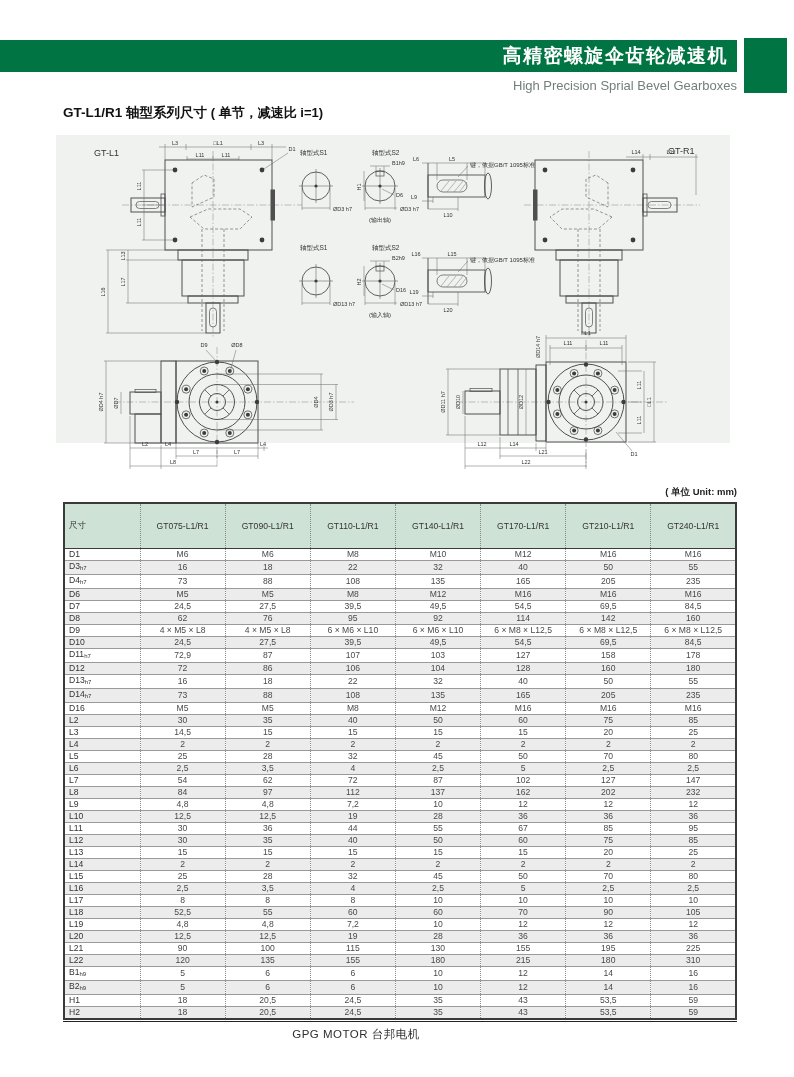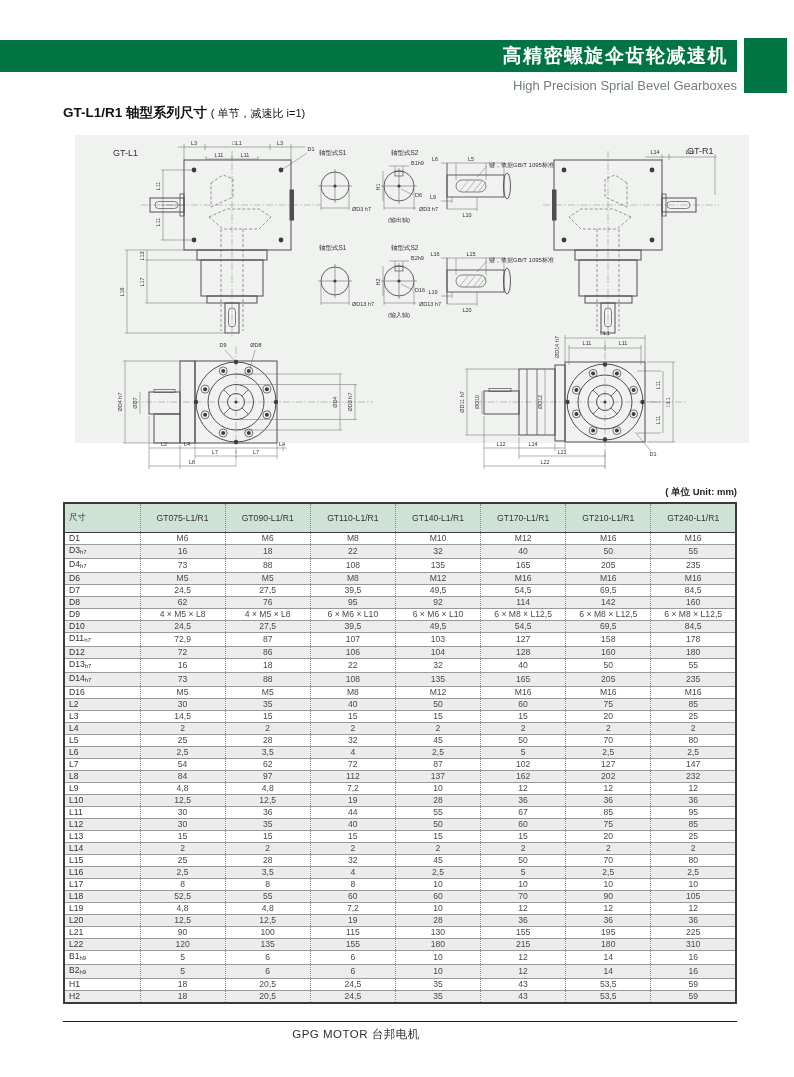--- a/index.html
+++ b/index.html
@@ -8,32 +8,32 @@
   .header-bar{position:absolute;left:0;top:40px;width:737px;height:32px;
     background:var(--green,#007442);display:flex;align-items:center;
     justify-content:flex-end;padding-right:9px}
   .header-bar .cn{color:#fff;font-size:19px;font-weight:bold;letter-spacing:1.5px}
   .accent-square{position:absolute;left:744px;top:38px;width:43px;height:55px;
     background:var(--green,#007442)}
   .subtitle{position:absolute;left:0;top:78px;width:737px;text-align:right;
     color:var(--gray,#737f7b);font-size:13px;font-weight:normal}
   .section-title{position:absolute;left:63px;top:104px;font-size:13.5px;
     font-weight:bold;color:#111}
-  .section-title .note{font-size:11px;font-weight:normal}
-  .panel{position:absolute;left:75px;top:135px;width:674px;height:308px;
+  .section-title .note{font-size:13px;font-weight:bold}
+  .panel{position:absolute;left:56px;top:135px;width:674px;height:308px;
     background:var(--panel,#f0f2f0)}
   .panel svg{display:block}
   svg text{font-family:"Liberation Sans",sans-serif;fill:#333}
   .unit-note{position:absolute;left:0;top:486px;width:737px;text-align:right;
     font-size:9.5px;font-weight:bold;color:#222}
   .tblwrap{position:absolute;left:63px;top:502px;width:674px}
   table{border-collapse:collapse;width:674px;table-layout:fixed;
     border:2px solid #3a3a3a}
   th{background:var(--thbg,#cfe2d6);font-weight:normal;font-size:8.6px;color:#333;
-    height:14px;border-bottom:1.5px solid #3a3a3a;padding:8px 2px}
+    height:14px;border-bottom:1.5px solid #3a3a3a;padding:16px 2px}
   td{font-size:8.6px;color:#4a4a4a;text-align:center;height:11.8px;
     line-height:11px;border-top:1px solid #9a9a9a;padding:0 2px;
     white-space:nowrap;overflow:hidden}
   td:first-child,th:first-child{text-align:left;padding-left:4px;color:#333}
   td+td,th+th{border-left:1px dotted #8a8a8a}
   tbody tr:nth-child(even){background:var(--alt,#ececec)}
   sub{font-size:6px;vertical-align:-1px}
   .footer-rule{position:absolute;left:63px;top:1021px;width:674px;height:0;
     border-top:1.6px solid #222}
   .footer-text{position:absolute;left:0;top:1027px;width:712px;text-align:center;

